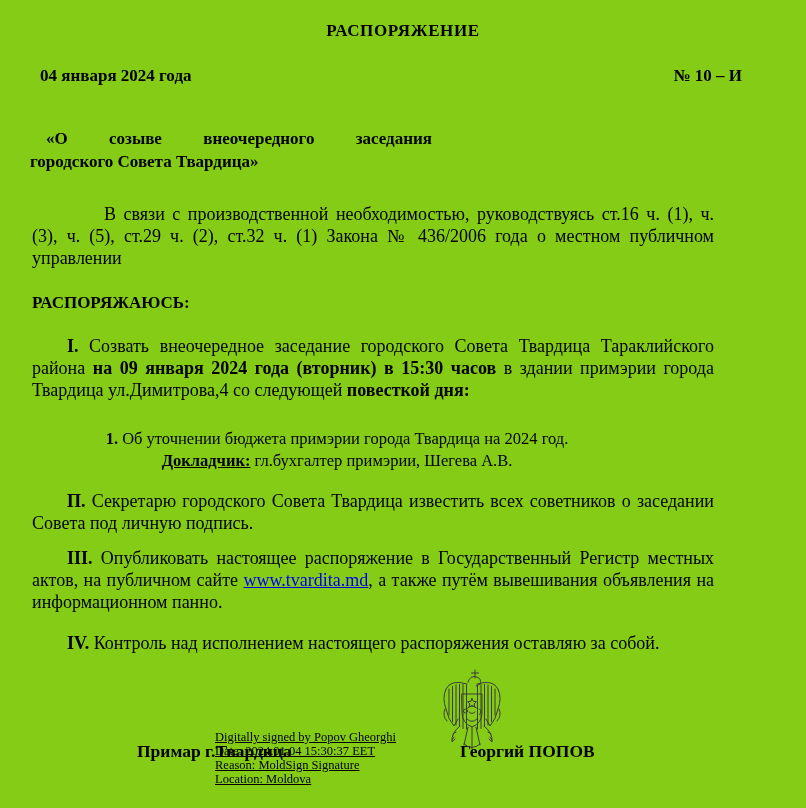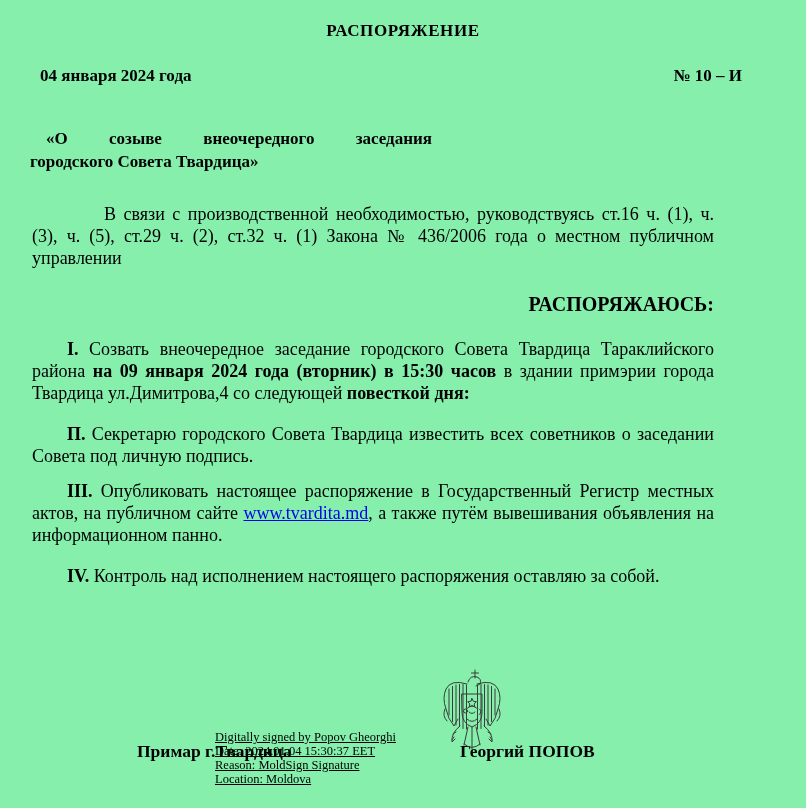--- a/index.html
+++ b/index.html
@@ -1,20 +1,20 @@
 <!DOCTYPE html>
 <html><head>
 <meta charset="utf-8">
 <style>
   html, body { margin: 0; padding: 0; background: #ffffff; }
   .page {
     position: relative;
     width: 806px;
     height: 808px;
-    background: #86efac;
+    background: #84cc16;
     color: #000000;
     font-family: "Liberation Serif", "DejaVu Serif", serif;
     overflow: hidden;
   }
   .title {
     padding-top: 21px;
     text-align: center;
     font-size: 17px;
     font-weight: bold;
     letter-spacing: 0.6px;
@@ -36,23 +36,23 @@
   .subject .l1 { text-align: justify; text-align-last: justify; text-indent: 16px; }
   .par {
     margin: 0 92px 0 32px;
     font-size: 18px;
     line-height: 21.8px;
     text-align: justify;
   }
   .preamble { margin-top: 31px; text-indent: 72px; }
   .decree {
     margin: 24px 92px 0 32px;
-    text-align: right;
-    font-weight: bold;
-    font-size: 20px;
+    text-align: left;
+    font-weight: bold;
+    font-size: 17px;
   }
   .sec { text-indent: 35px; }
   .sec1 { margin-top: 23px; }
   .agenda {
     margin: 26px 0 0 32px;
     width: 610px;
     text-align: center;
     font-size: 16.5px;
     line-height: 22px;
   }
@@ -119,20 +119,30 @@
   <div class="par preamble">
     <span>В связи с производственной необходимостью, руководствуясь  ст.16 ч. (1), ч. (3), ч. (5), ст.29 ч. (2),  ст.32 ч. (1) Закона № 436/2006 года  о местном публичном управлении</span>
   </div>
 
   <div class="decree">РАСПОРЯЖАЮСЬ:</div>
 
   <div class="par sec sec1">
     <b>I.</b><span> Созвать внеочередное заседание городского Совета Твардица Тараклийского района </span><b>на 09 января 2024 года (вторник) в 15:30 часов</b><span> в здании примэрии города Твардица ул.Димитрова,4 со следующей </span><b>повесткой дня:</b>
   </div>
 
+  <div class="agenda">
+    <div>
+      <b>1.</b>
+      <span>Об уточнении бюджета примэрии города Твардица на 2024 год.</span>
+    </div>
+    <div>
+      <b class="u">Докладчик:</b>
+      <span>гл.бухгалтер примэрии, Шегева А.В.</span>
+    </div>
+  </div>
 
   <div class="par sec sec2">
     <b>П.</b><span> Секретарю городского Совета Твардица известить всех советников о заседании Совета под личную подпись.</span>
   </div>
 
   <div class="par sec sec3">
     <b>III.</b><span> Опубликовать настоящее распоряжение в Государственный Регистр местных актов, на публичном сайте </span><a class="link" href="www.tvardita.md">www.tvardita.md</a><span>, а также путём вывешивания объявления на информационном панно.</span>
   </div>
 
   <div class="par sec sec4">

